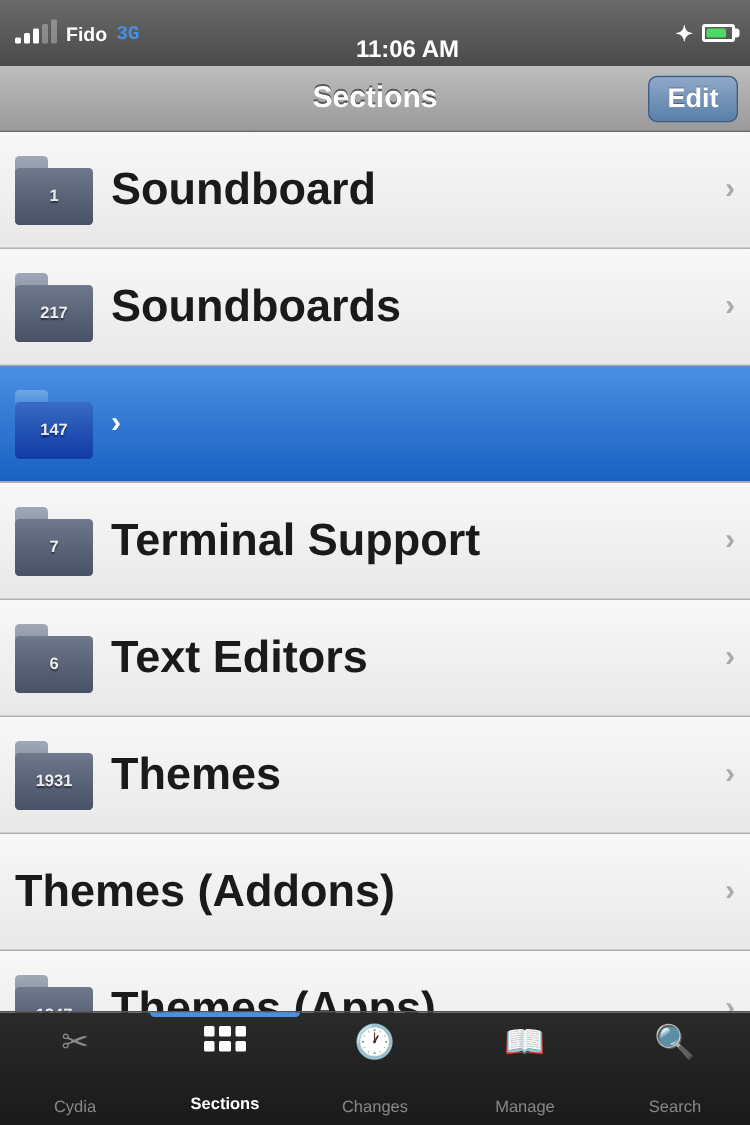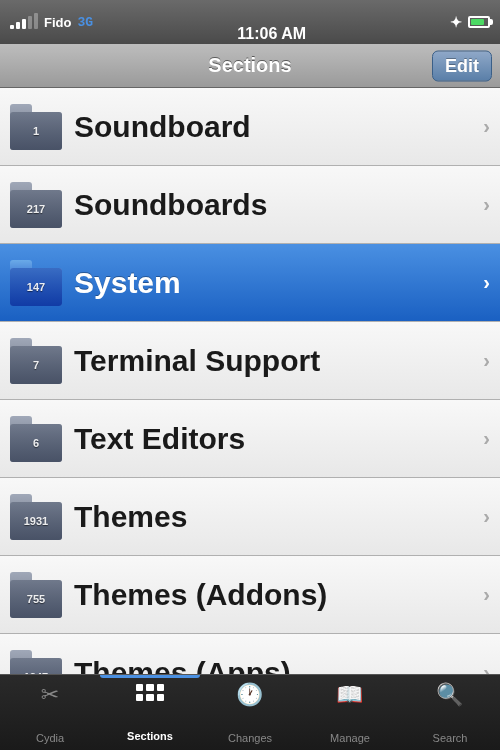--- a/index.html
+++ b/index.html
@@ -353,21 +353,20 @@
       </div>
       <span class="list-item-label">Soundboards</span>
       <span class="chevron">›</span>
     </div>
     <div class="list-item selected">
       <div class="folder-icon">
         <div class="folder-tab" style="background: linear-gradient(rgb(106, 170, 232), rgb(74, 133, 216));"></div>
         <div class="folder-body" style="background: linear-gradient(rgb(122, 176, 232), rgb(80, 144, 216));"></div>
         <div class="folder-count" style="background: linear-gradient(rgba(30, 80, 180, 0.7), rgba(10, 50, 160, 0.9));">147</div>
       </div>
-      <span class="list-item-label">System</span>
       <span class="chevron">›</span>
     </div>
     <div class="list-item">
       <div class="folder-icon">
         <div class="folder-tab"></div>
         <div class="folder-body"></div>
         <div class="folder-count">7</div>
       </div>
       <span class="list-item-label">Terminal Support</span>
       <span class="chevron">›</span>
@@ -384,25 +383,20 @@
     <div class="list-item">
       <div class="folder-icon">
         <div class="folder-tab"></div>
         <div class="folder-body"></div>
         <div class="folder-count">1931</div>
       </div>
       <span class="list-item-label">Themes</span>
       <span class="chevron">›</span>
     </div>
     <div class="list-item">
-      <div class="folder-icon">
-        <div class="folder-tab"></div>
-        <div class="folder-body"></div>
-        <div class="folder-count">755</div>
-      </div>
       <span class="list-item-label">Themes (Addons)</span>
       <span class="chevron">›</span>
     </div>
     <div class="list-item">
       <div class="folder-icon">
         <div class="folder-tab"></div>
         <div class="folder-body"></div>
         <div class="folder-count">1247</div>
       </div>
       <span class="list-item-label">Themes (Apps)</span>

